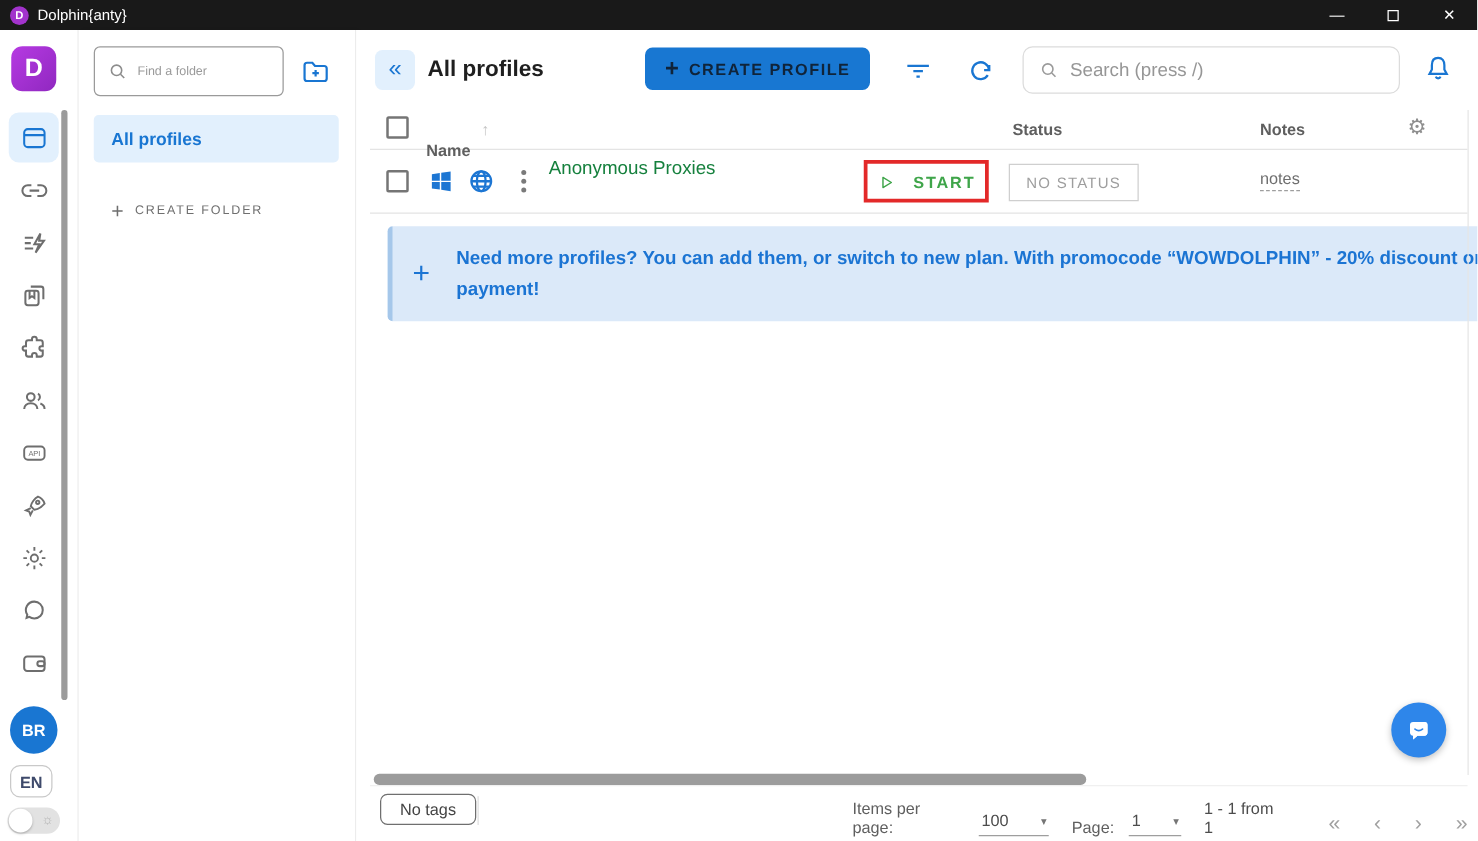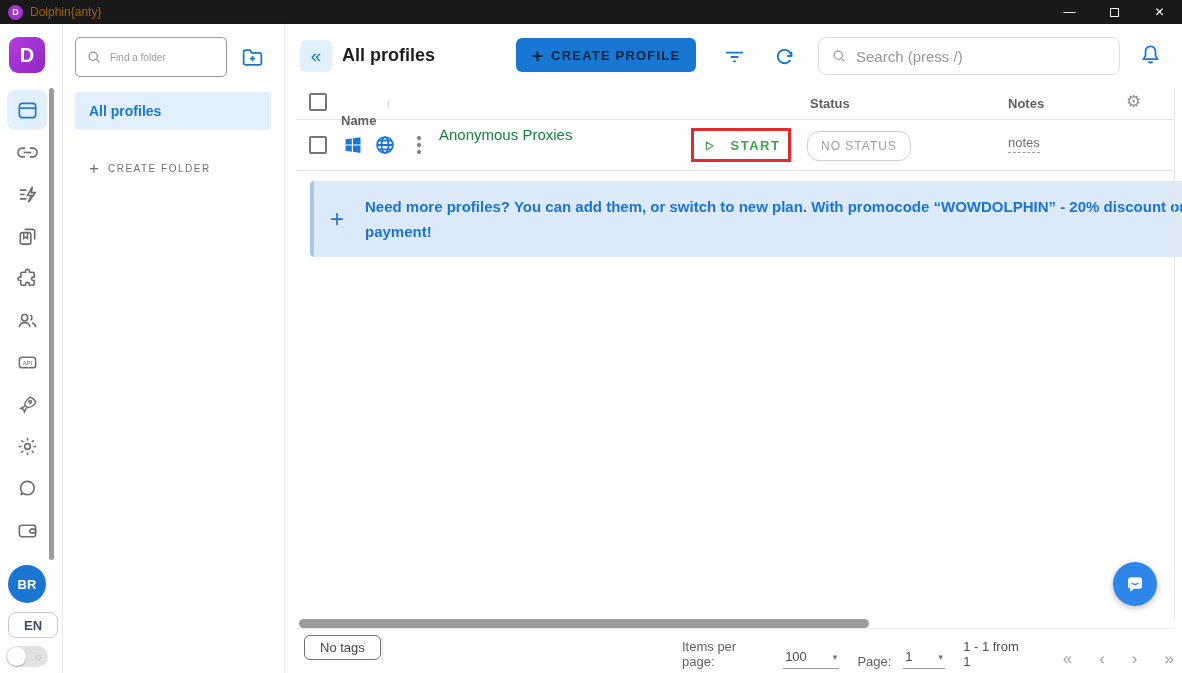--- a/index.html
+++ b/index.html
@@ -6,21 +6,21 @@
   html,body { width:1182px; height:673px; overflow:hidden; background:#fff;
               font-family:"Liberation Sans", sans-serif; }
   .window { position:relative; width:1182px; height:673px; background:#fff; overflow:hidden; }
 
   
   .titlebar { position:absolute; left:0; top:0; width:1182px; height:24px; background:#191919;
               display:flex; align-items:center; }
   .tb-dot { width:15px; height:15px; border-radius:50%; background:#a233cc; margin-left:8px;
             display:flex; align-items:center; justify-content:center; }
   .tb-dot span { color:#fff; font-size:9px; font-weight:bold; line-height:1; }
-  .tb-title { color:#a16207; font-size:12px; margin-left:7px; }
+  .tb-title { color:#ffffff; font-size:12px; margin-left:7px; }
   .tb-controls { position:absolute; right:0; top:0; height:24px; display:flex; }
   .tb-btn { width:45px; height:24px; display:flex; align-items:center; justify-content:center;
             color:#fff; font-size:12px; cursor:default; }
   .tb-btn .maxbox { width:9px; height:9px; border:1px solid #fff; display:block; }
 
   
   .rail { position:absolute; left:0; top:24px; width:63px; height:649px; background:#fff;
           border-right:1px solid #ececec; }
   .rail-logo { position:absolute; left:9px; top:13px; width:36px; height:36px; border-radius:9px;
                background:linear-gradient(135deg,#b63ae2,#9028c0);
@@ -29,21 +29,21 @@
   .rail-items { position:absolute; left:7px; top:66px; display:flex; flex-direction:column; gap:2px; }
   .rail-item { width:40px; height:40px; border-radius:8px; display:flex; align-items:center;
                justify-content:center; color:#6e6e6e; }
   .rail-item.active { background:#e2f0fd; color:#1976d2; }
   .rail-item svg { width:23px; height:23px; }
   .rail-scroll { position:absolute; left:49px; top:64px; width:5px; height:472px;
                  border-radius:3px; background:#9b9b9b; }
   .rail-avatar { position:absolute; left:8px; top:541px; width:38px; height:38px; border-radius:50%;
                  background:#1976d2; color:#fff; font-size:13px; font-weight:bold;
                  display:flex; align-items:center; justify-content:center; }
-  .rail-lang { position:absolute; left:8px; top:588px; width:50px; height:26px; border-radius:8px;
+  .rail-lang { position:absolute; left:8px; top:588px; width:34px; height:26px; border-radius:8px;
                border:1px solid #c9c9c9; color:#3e4a6b; font-size:13px; font-weight:bold;
                display:flex; align-items:center; justify-content:center; }
   .rail-toggle { position:absolute; left:6px; top:622px; width:42px; height:21px; border-radius:11px;
                  background:#e2e2e2; }
   .rail-toggle .knob { position:absolute; left:1px; top:1px; width:19px; height:19px; border-radius:50%;
                        background:#fff; box-shadow:0 1px 2px rgba(0,0,0,.25); }
   .rail-toggle .sun { position:absolute; right:5px; top:4px; font-size:11px; color:#b5b5b5; line-height:13px; }
 
   
   .sidebar { position:absolute; left:63px; top:24px; width:222px; height:649px; background:#fff;
@@ -112,21 +112,21 @@
            flex-direction:column; align-items:center; justify-content:space-between; padding:1px 0; }
   .kebab i { width:4px; height:4px; border-radius:50%; background:#7a7a7a; }
   .row-name { position:absolute; left:143px; top:3px; width:152px; font-size:15px; line-height:24px;
               color:#15803d; }
   .start-annot { position:absolute; left:395px; top:8px; width:100px; height:34px;
                  border:3px solid #e32929; display:flex; align-items:center; justify-content:center; }
   .start-btn { display:flex; align-items:flex-end; gap:15px; background:#fff; border:none; cursor:pointer; }
   .start-btn svg { width:14px; height:14px; color:#3fa54a; }
   .start-btn span { color:#3fa54a; font-size:13px; font-weight:bold; letter-spacing:1.5px; }
   .status-badge { position:absolute; left:511px; top:11px; padding:7px 13px; border:1px solid #cfcfcf;
-                  border-radius:12px; color:#9e9e9e; font-size:12px; letter-spacing:1px; background:#fff; }
+                  border-radius:0; color:#9e9e9e; font-size:12px; letter-spacing:1px; background:#fff; }
   .notes-link { position:absolute; left:712px; top:15px; font-size:13px; color:#6f6f6f;
                 border-bottom:1px dashed #9e9e9e; padding-bottom:2px; cursor:pointer; }
 
   
   .banner { position:absolute; left:25px; top:157px; width:1000px; height:76px; background:#dbe9f9;
             border-radius:4px; overflow:hidden; }
   .banner::before { content:""; position:absolute; left:0; top:0; width:4px; height:76px;
                     background:#a5c7ea; border-radius:4px 0 0 4px; }
   .banner-plus { position:absolute; left:20px; top:24px; font-size:24px; color:#1b74d3; font-weight:normal; }
   .banner-text { position:absolute; left:55px; top:13px; width:900px; font-size:15px; font-weight:bold;

